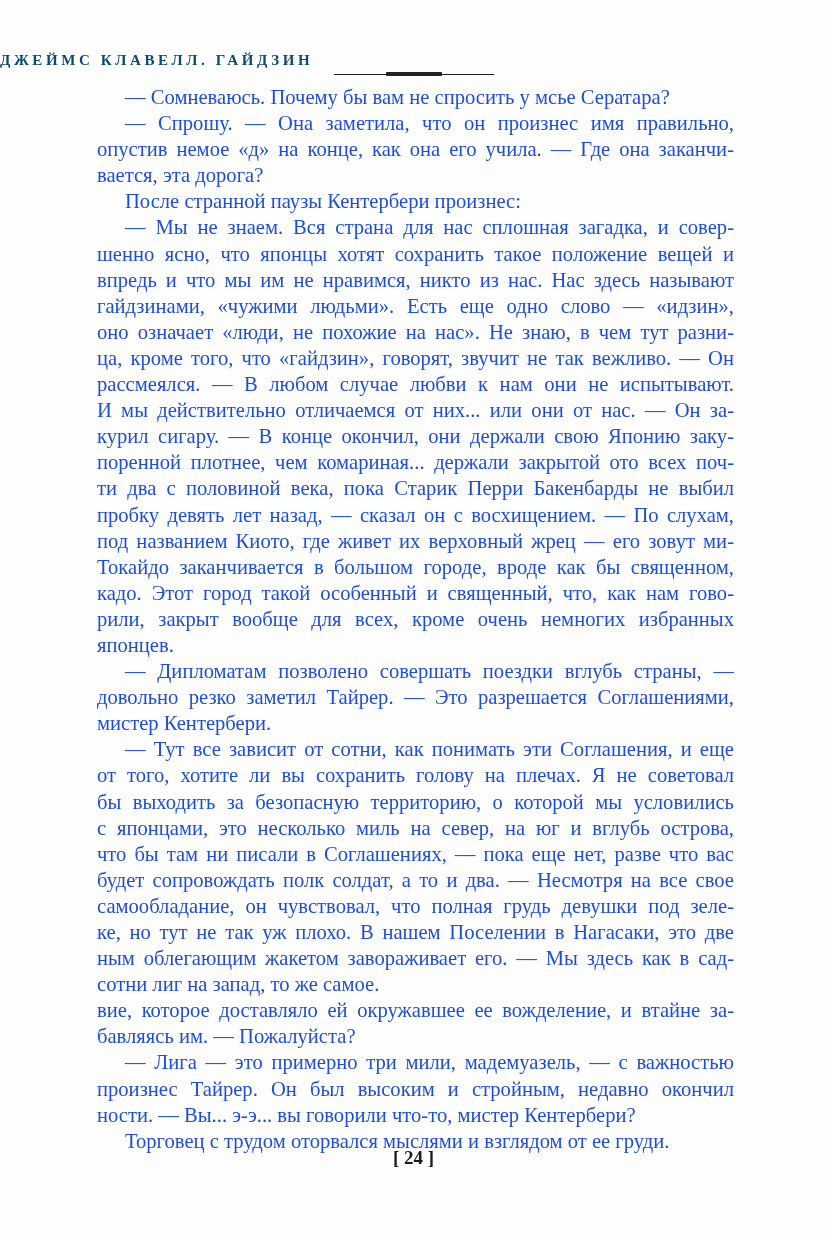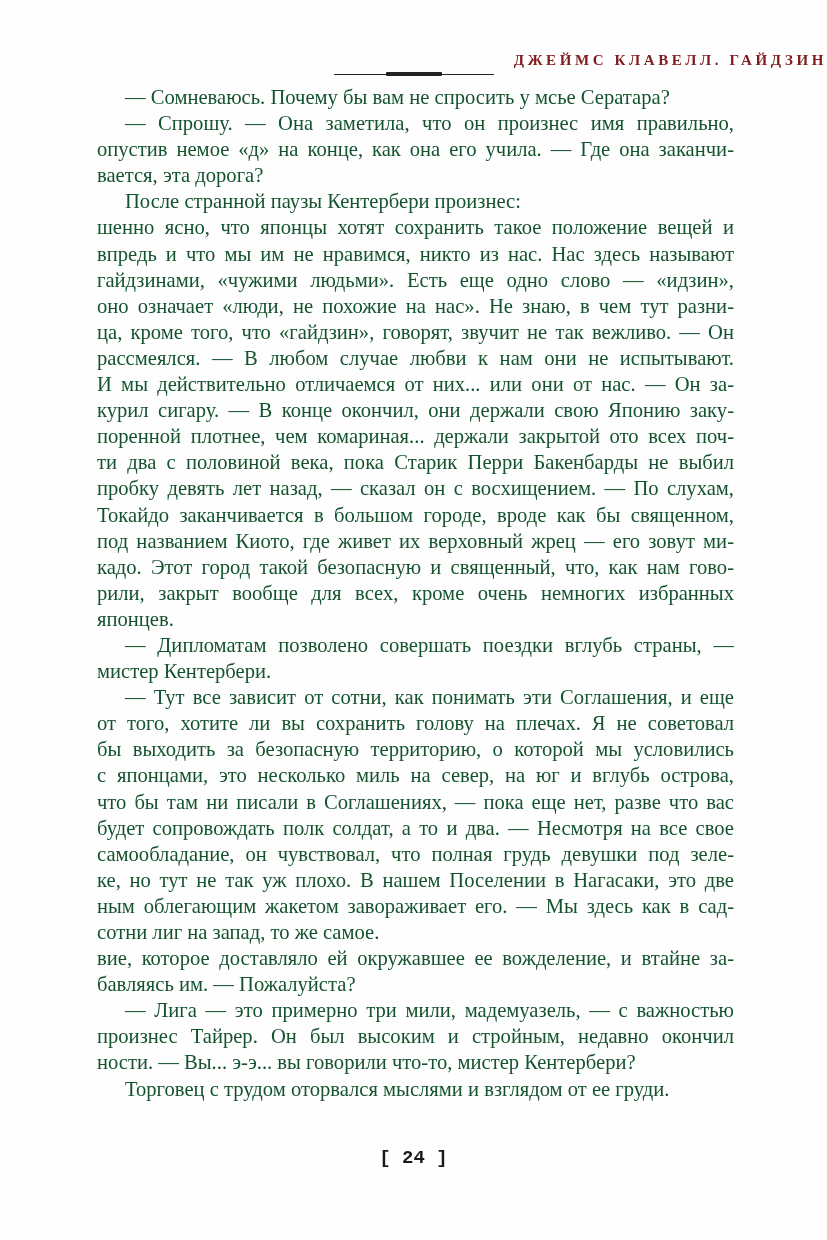--- a/index.html
+++ b/index.html
@@ -3,77 +3,79 @@
   <meta charset="utf-8">
   <style>
     html, body { margin: 0; padding: 0; background: #ffffff; }
     body { width: 827px; height: 1240px; position: relative; overflow: hidden; }
     .page {
       position: absolute; left: 0; top: 0; width: 827px; height: 1240px;
       background: #fefefe;
     }
     .running-head {
       position: absolute; left: 0; right: 0; top: 52px;
-      text-align: right;
+      text-align: left;
       font-family: "Liberation Serif", "DejaVu Serif", serif;
       font-weight: bold; font-size: 15px; letter-spacing: 3.6px;
-      color: #7f1d1d;
+      color: #0c4a6e;
     }
     .head-rule {
       position: absolute; top: 74px; left: 334px; width: 160px; height: 1px; background: #222;
     }
     .head-rule-thick {
       position: absolute; top: 72px; left: 386px; width: 56px; height: 4px; background: #222;
       border-radius: 1px;
     }
     .body-text {
       position: absolute; left: 97px; top: 84px; width: 637px;
       font-family: "Liberation Serif", "DejaVu Serif", serif;
-      font-size: 20.6px; line-height: 26.1px; color: #14532d;
+      font-size: 20.6px; line-height: 26.1px; color: #1d4ed8;
     }
     .line { white-space: nowrap; display: block; height: 26.1px; }
     .line.j { text-align: justify; text-align-last: justify; white-space: normal; overflow: hidden; }
     .line.ind { padding-left: 28px; }
     .folio {
       position: absolute; left: 0; right: 0; top: 1147px; text-align: center;
-      font-family: Liberation Mono, monospace;
+      font-family: Liberation Serif, serif;
       font-weight: bold; font-size: 19px; color: #1a1a1a;
     }
   </style>
 </head>
 <body>
 
 <div class="page">
   <div class="running-head">ДЖЕЙМС КЛАВЕЛЛ. ГАЙДЗИН</div>
   <div class="head-rule"></div>
   <div class="head-rule-thick"></div>
 
   <div class="body-text" id="body-text">
       <span class="line ind">— Сомневаюсь. Почему бы вам не спросить у мсье Сератара?</span>
       <span class="line j ind">— Спрошу. — Она заметила, что он произнес имя правильно,</span>
       <span class="line j">опустив немое «д» на конце, как она его учила. — Где она заканчи-</span>
       <span class="line">вается, эта дорога?</span>
       <span class="line ind">После странной паузы Кентербери произнес:</span>
+      <span class="line j ind">— Мы не знаем. Вся страна для нас сплошная загадка, и совер-</span>
       <span class="line j">шенно ясно, что японцы хотят сохранить такое положение вещей и</span>
       <span class="line j">впредь и что мы им не нравимся, никто из нас. Нас здесь называют</span>
       <span class="line j">гайдзинами, «чужими людьми». Есть еще одно слово — «идзин»,</span>
       <span class="line j">оно означает «люди, не похожие на нас». Не знаю, в чем тут разни-</span>
       <span class="line j">ца, кроме того, что «гайдзин», говорят, звучит не так вежливо. — Он</span>
       <span class="line j">рассмеялся. — В любом случае любви к нам они не испытывают.</span>
       <span class="line j">И мы действительно отличаемся от них... или они от нас. — Он за-</span>
       <span class="line j">курил сигару. — В конце окончил, они держали свою Японию заку-</span>
       <span class="line j">поренной плотнее, чем комариная... держали закрытой ото всех поч-</span>
       <span class="line j">ти два с половиной века, пока Старик Перри Бакенбарды не выбил</span>
       <span class="line j">пробку девять лет назад, — сказал он с восхищением. — По слухам,</span>
+      <span class="line j">под названием Киото, где живет их верховный жрец — его зовут ми-</span>
       <span class="line j">Токайдо заканчивается в большом городе, вроде как бы священном,</span>
-      <span class="line j">под названием Киото, где живет их верховный жрец — его зовут ми-</span>
-      <span class="line j">кадо. Этот город такой безопасную и священный, что, как нам гово-</span>
+      <span class="line j">кадо. Этот город такой особенный и священный, что, как нам гово-</span>
       <span class="line j">рили, закрыт вообще для всех, кроме очень немногих избранных</span>
       <span class="line">японцев.</span>
       <span class="line j ind">— Дипломатам позволено совершать поездки вглубь страны, —</span>
+      <span class="line j">довольно резко заметил Тайрер. — Это разрешается Соглашениями,</span>
       <span class="line">мистер Кентербери.</span>
       <span class="line j ind">— Тут все зависит от сотни, как понимать эти Соглашения, и еще</span>
       <span class="line j">от того, хотите ли вы сохранить голову на плечах. Я не советовал</span>
       <span class="line j">бы выходить за безопасную территорию, о которой мы условились</span>
       <span class="line j">с японцами, это несколько миль на север, на юг и вглубь острова,</span>
       <span class="line j">что бы там ни писали в Соглашениях, — пока еще нет, разве что вас</span>
       <span class="line j">будет сопровождать полк солдат, а то и два. — Несмотря на все свое</span>
       <span class="line j">самообладание, он чувствовал, что полная грудь девушки под зеле-</span>
       <span class="line j">ке, но тут не так уж плохо. В нашем Поселении в Нагасаки, это две</span>
       <span class="line j">ным облегающим жакетом завораживает его. — Мы здесь как в сад-</span>

